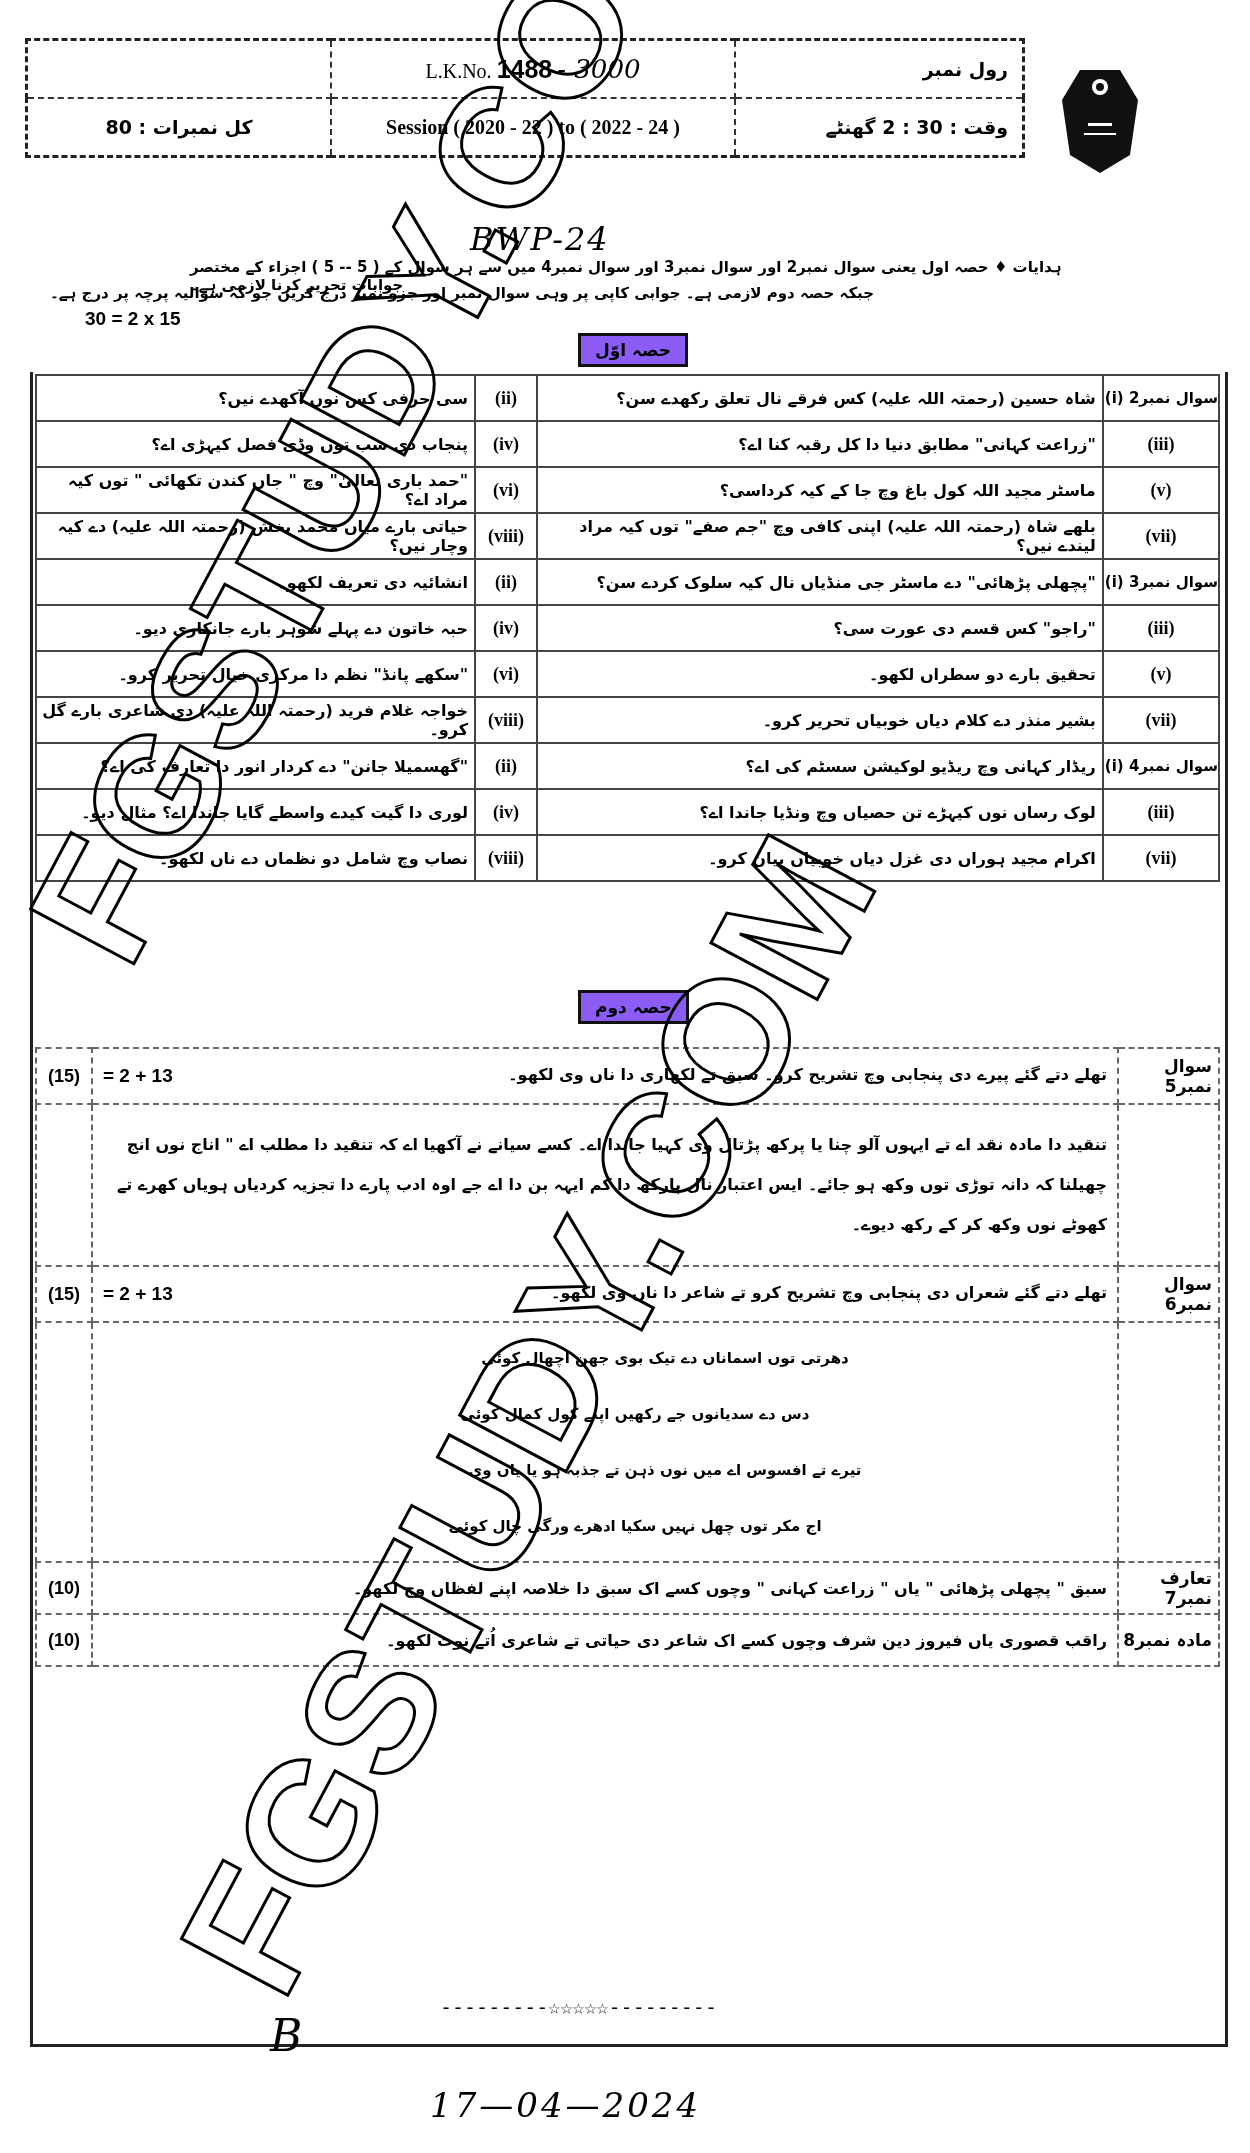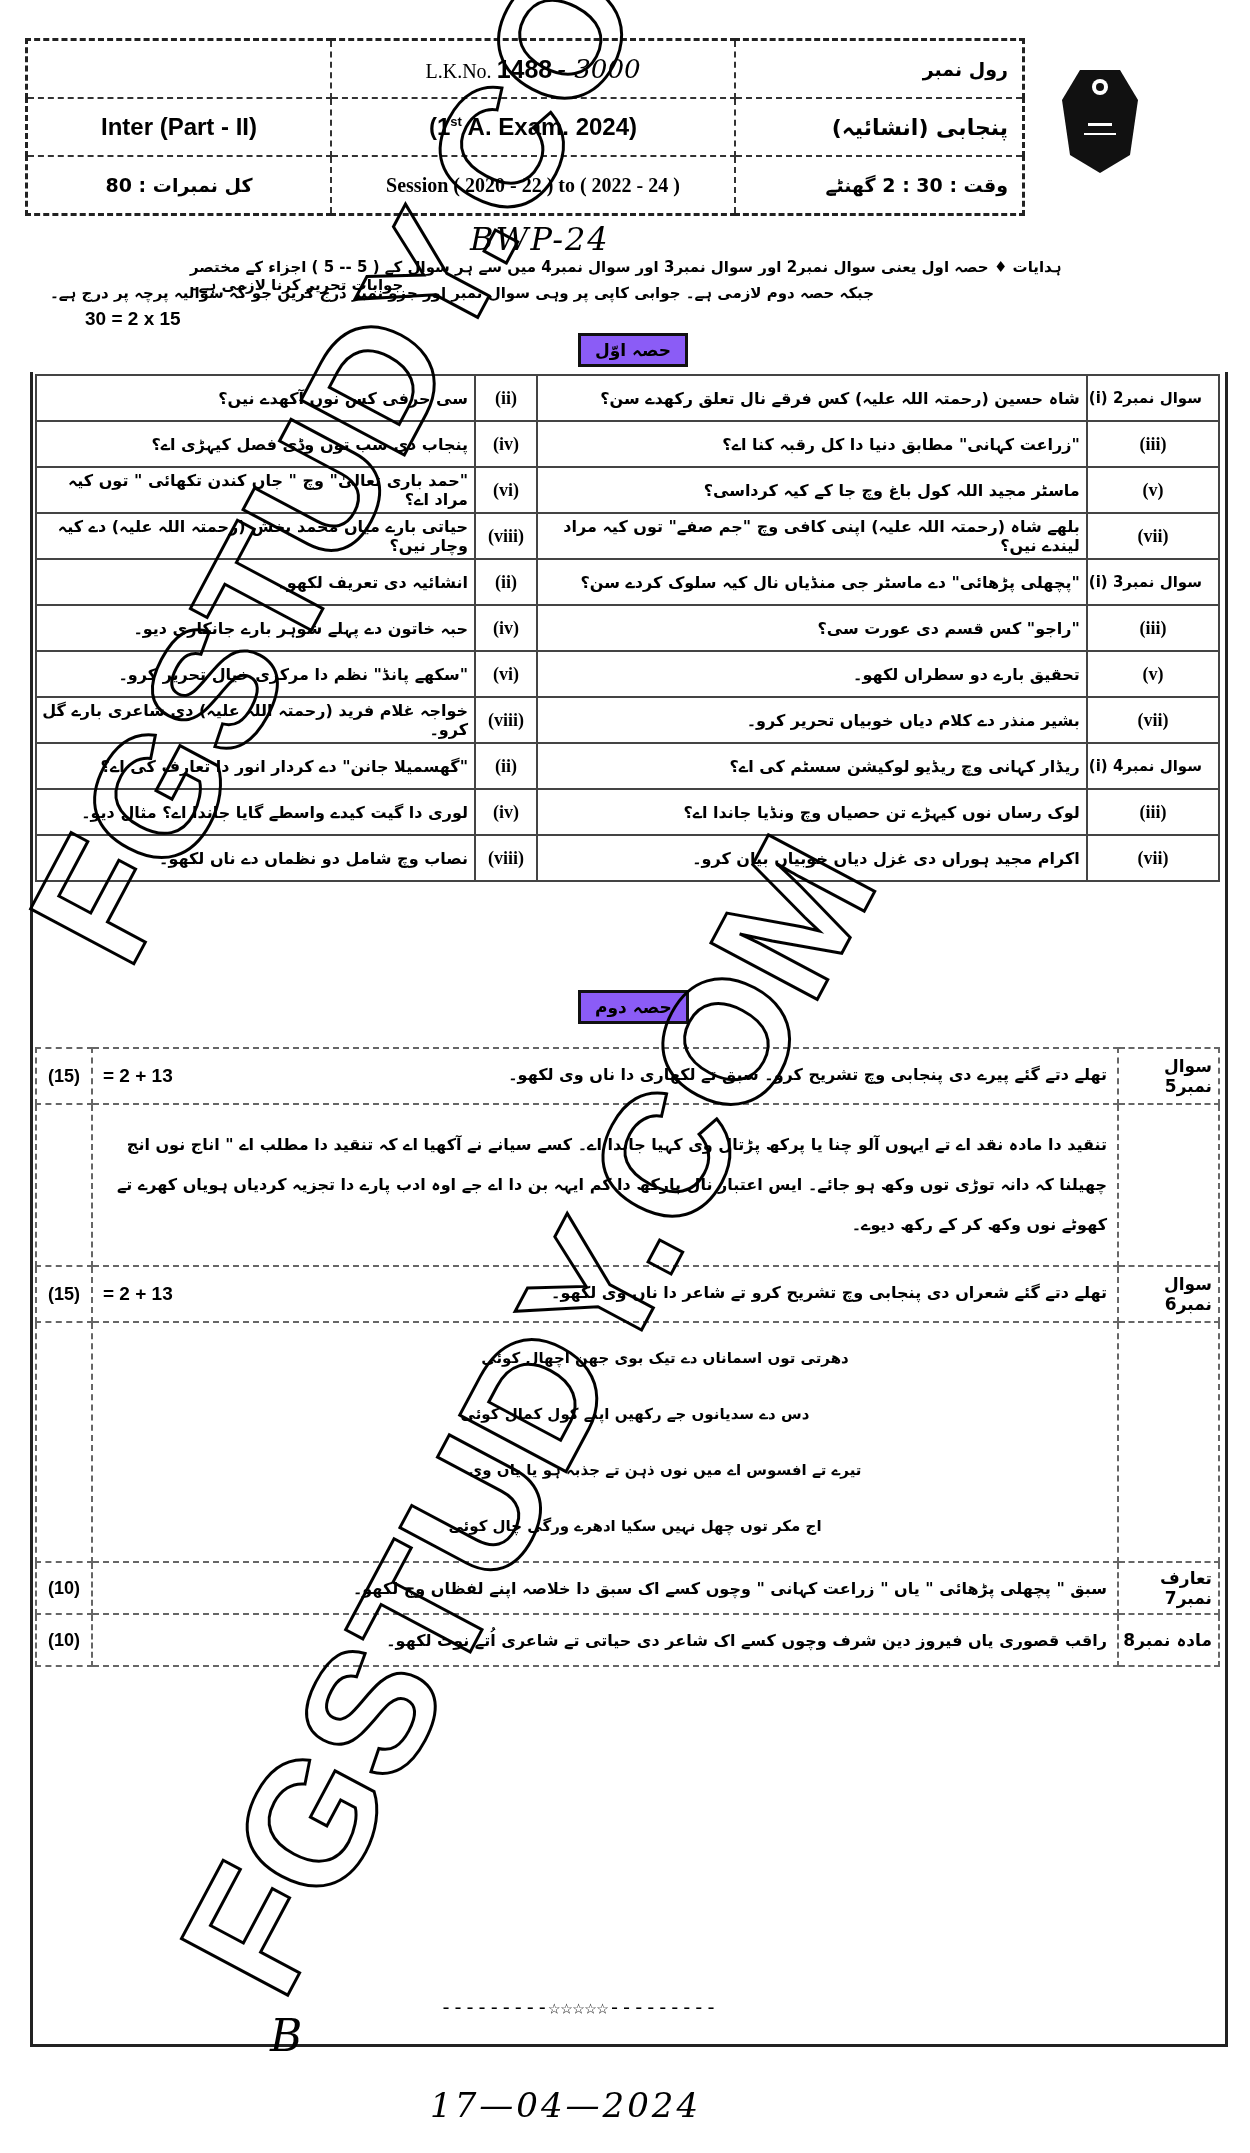--- a/index.html
+++ b/index.html
@@ -24,21 +24,21 @@
     .section-box { position:absolute; border:3px solid #111; background:#8b5cf6; padding:4px 14px; font-size:17px; }
 
     
     .frame { position:absolute; left:30px; top:372px; width:1192px; height:1672px; border:3px solid #222; border-top:none; }
 
     
     .p1 { position:absolute; left:35px; top:374px; width:1185px; border-collapse:collapse; }
     .p1 td { border:2px solid #444; height:42px; vertical-align:middle; font-size:16px; }
     .p1 td.q { direction:rtl; text-align:right; padding-right:6px; font-weight:bold; }
     .p1 td.n { text-align:center; width:58px; font-family:"Liberation Serif", serif; font-weight:bold; font-size:18px; }
-    .p1 td.lbl { width:100px; direction:rtl; text-align:right; padding-right:16px; font-weight:bold; font-size:15px; white-space:nowrap; }
+    .p1 td.lbl { width:100px; direction:rtl; text-align:right; padding-right:0; font-weight:bold; font-size:15px; white-space:nowrap; }
 
     
     .p2 { position:absolute; left:35px; top:1047px; width:1185px; border-collapse:collapse; }
     .p2 td { border:2px dashed #666; vertical-align:middle; font-size:16px; }
     .p2 td.mk { width:52px; text-align:center; font-family:"Liberation Sans", sans-serif; font-weight:bold; font-size:18px; }
     .p2 td.body { direction:rtl; text-align:right; padding:6px 10px; font-weight:bold; }
     .p2 td.lbl { width:92px; direction:rtl; text-align:right; padding-right:6px; font-weight:bold; font-size:17px; }
     .p2 .formula { float:left; direction:ltr; font-family:"Liberation Sans", sans-serif; font-size:19px; }
     .para { line-height:40px; font-size:15px; }
     .verse { display:block; line-height:56px; font-size:15px; }
@@ -53,25 +53,20 @@
   </style>
 </head>
 <body>
 
 <table class="hdr">
   <tbody>
       <tr>
     <td style="width:300px"></td>
     <td style="width:400px" class="lk"><span>L.K.No.</span> <b>1488</b> <span class="hw">- 3000</span></td>
     <td class="u">رول نمبر</td>
-  </tr>
-  <tr>
-    <td>Inter (Part - II)</td>
-    <td><span>(1</span><sup>st</sup><span> A. Exam. 2024)</span></td>
-    <td class="u" style="font-size:22px">پنجابی (انشائیہ)</td>
   </tr>
   <tr>
     <td class="u" style="text-align:center;padding:0">کل نمبرات : 80</td>
     <td class="sess">Session ( 2020 - 22 )  to  ( 2022 - 24 )</td>
     <td class="u">وقت : 30 : 2 گھنٹے</td>
   </tr>
 </tbody>
   </table>
 
 <svg class="logo" viewBox="0 0 80 110">

